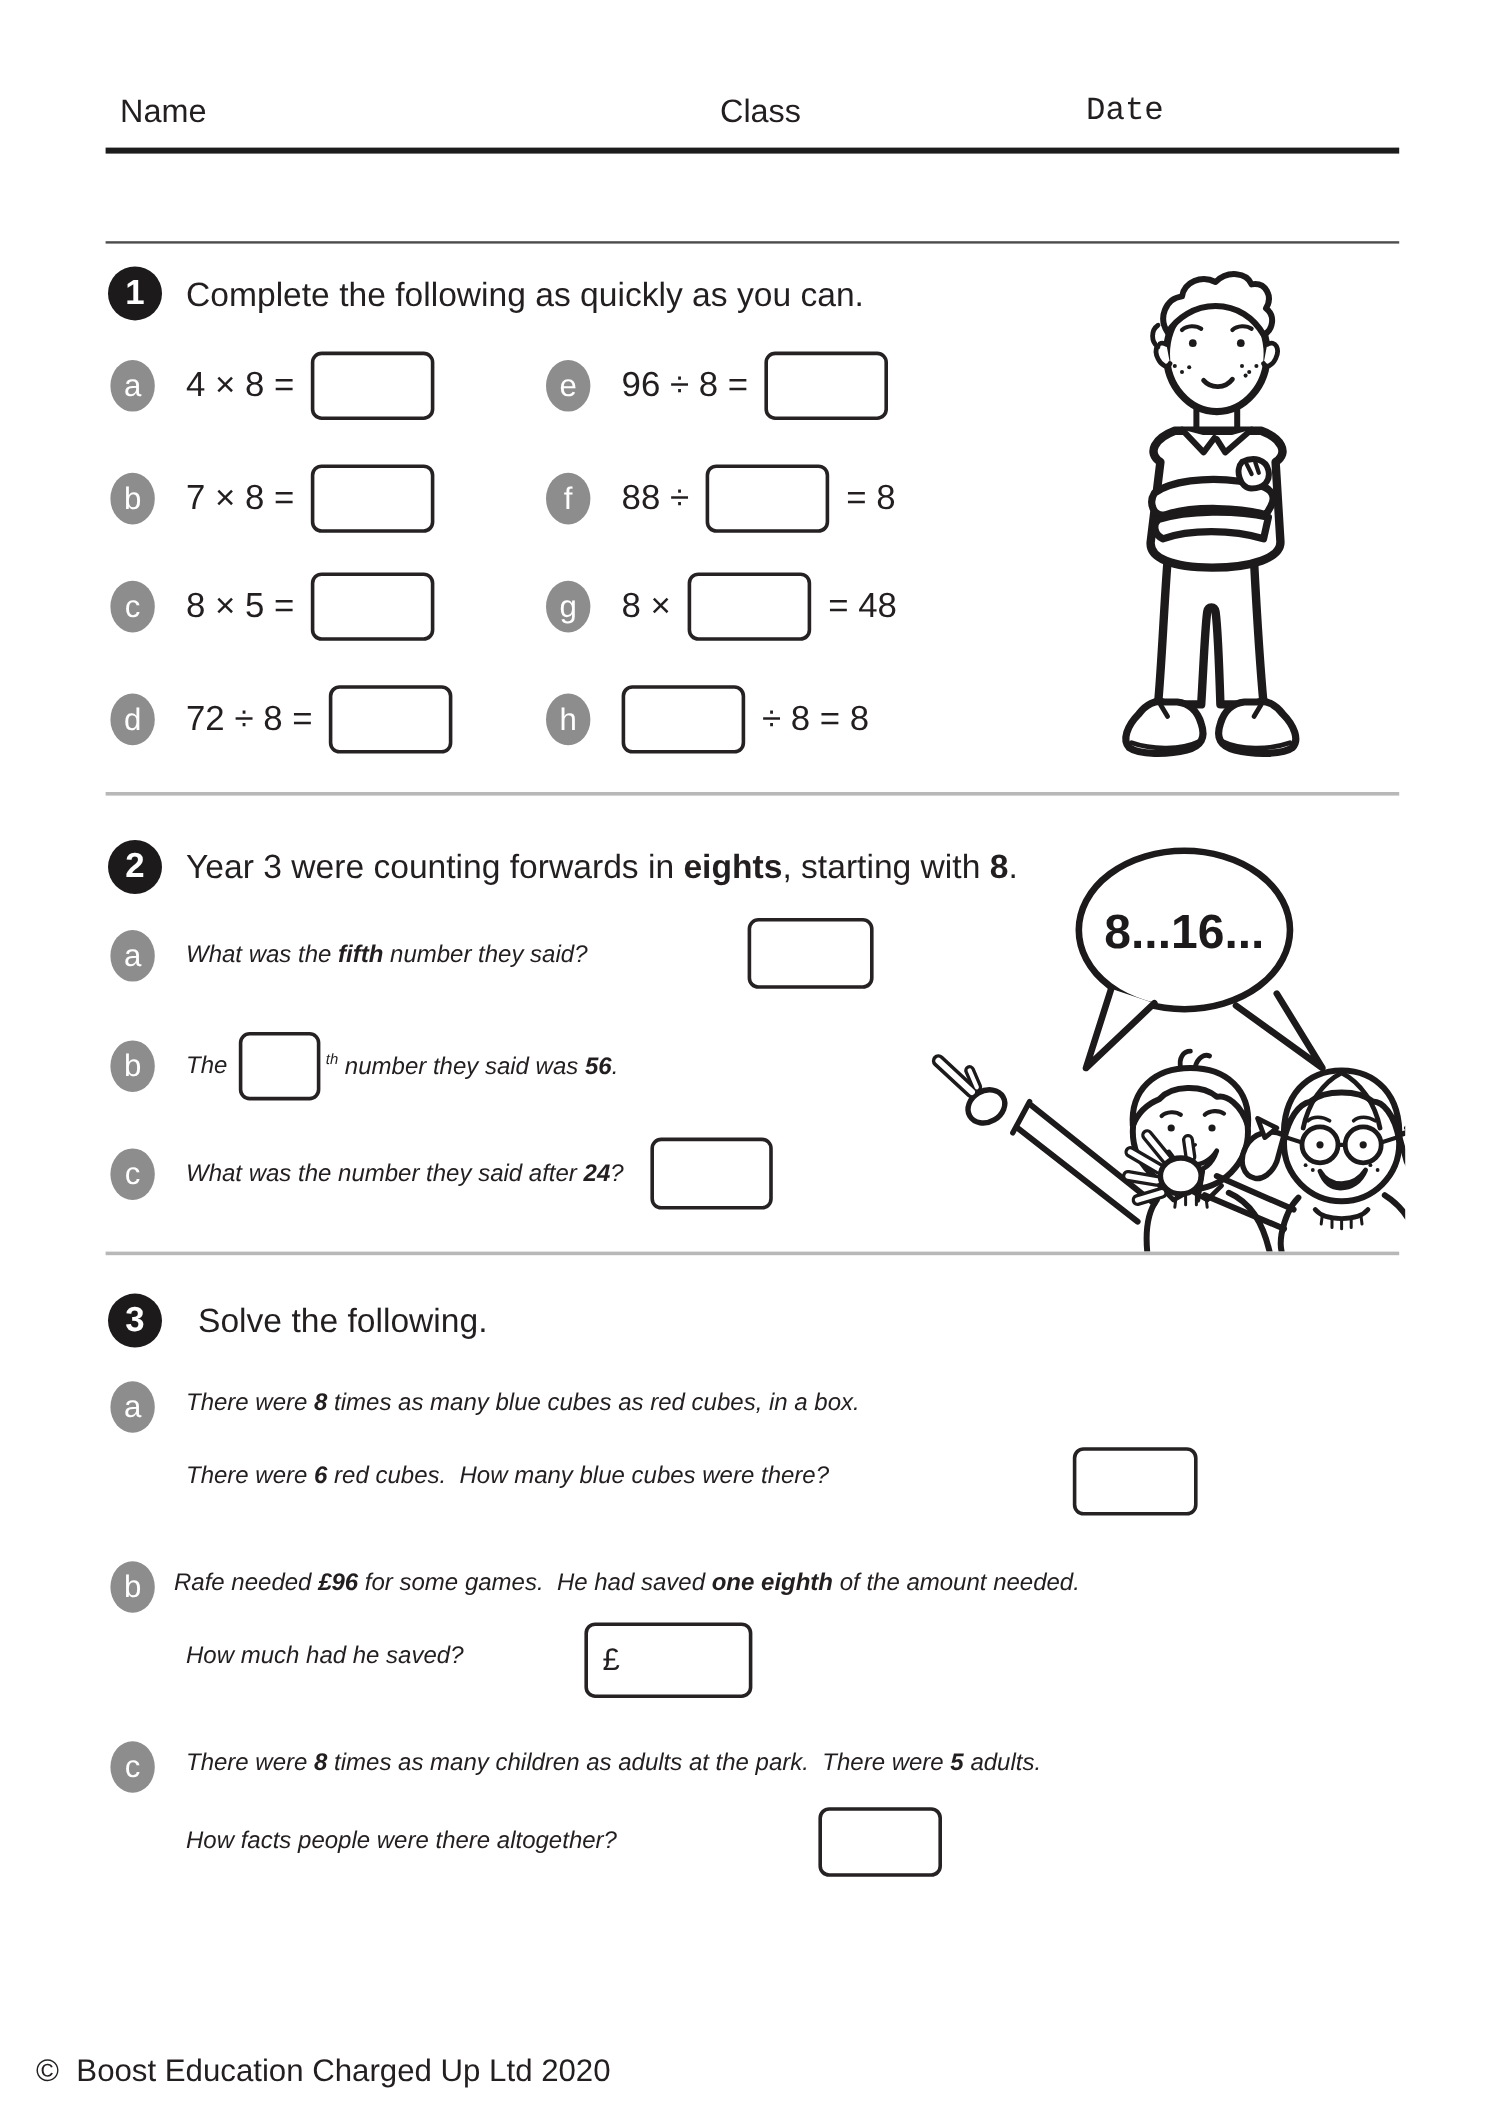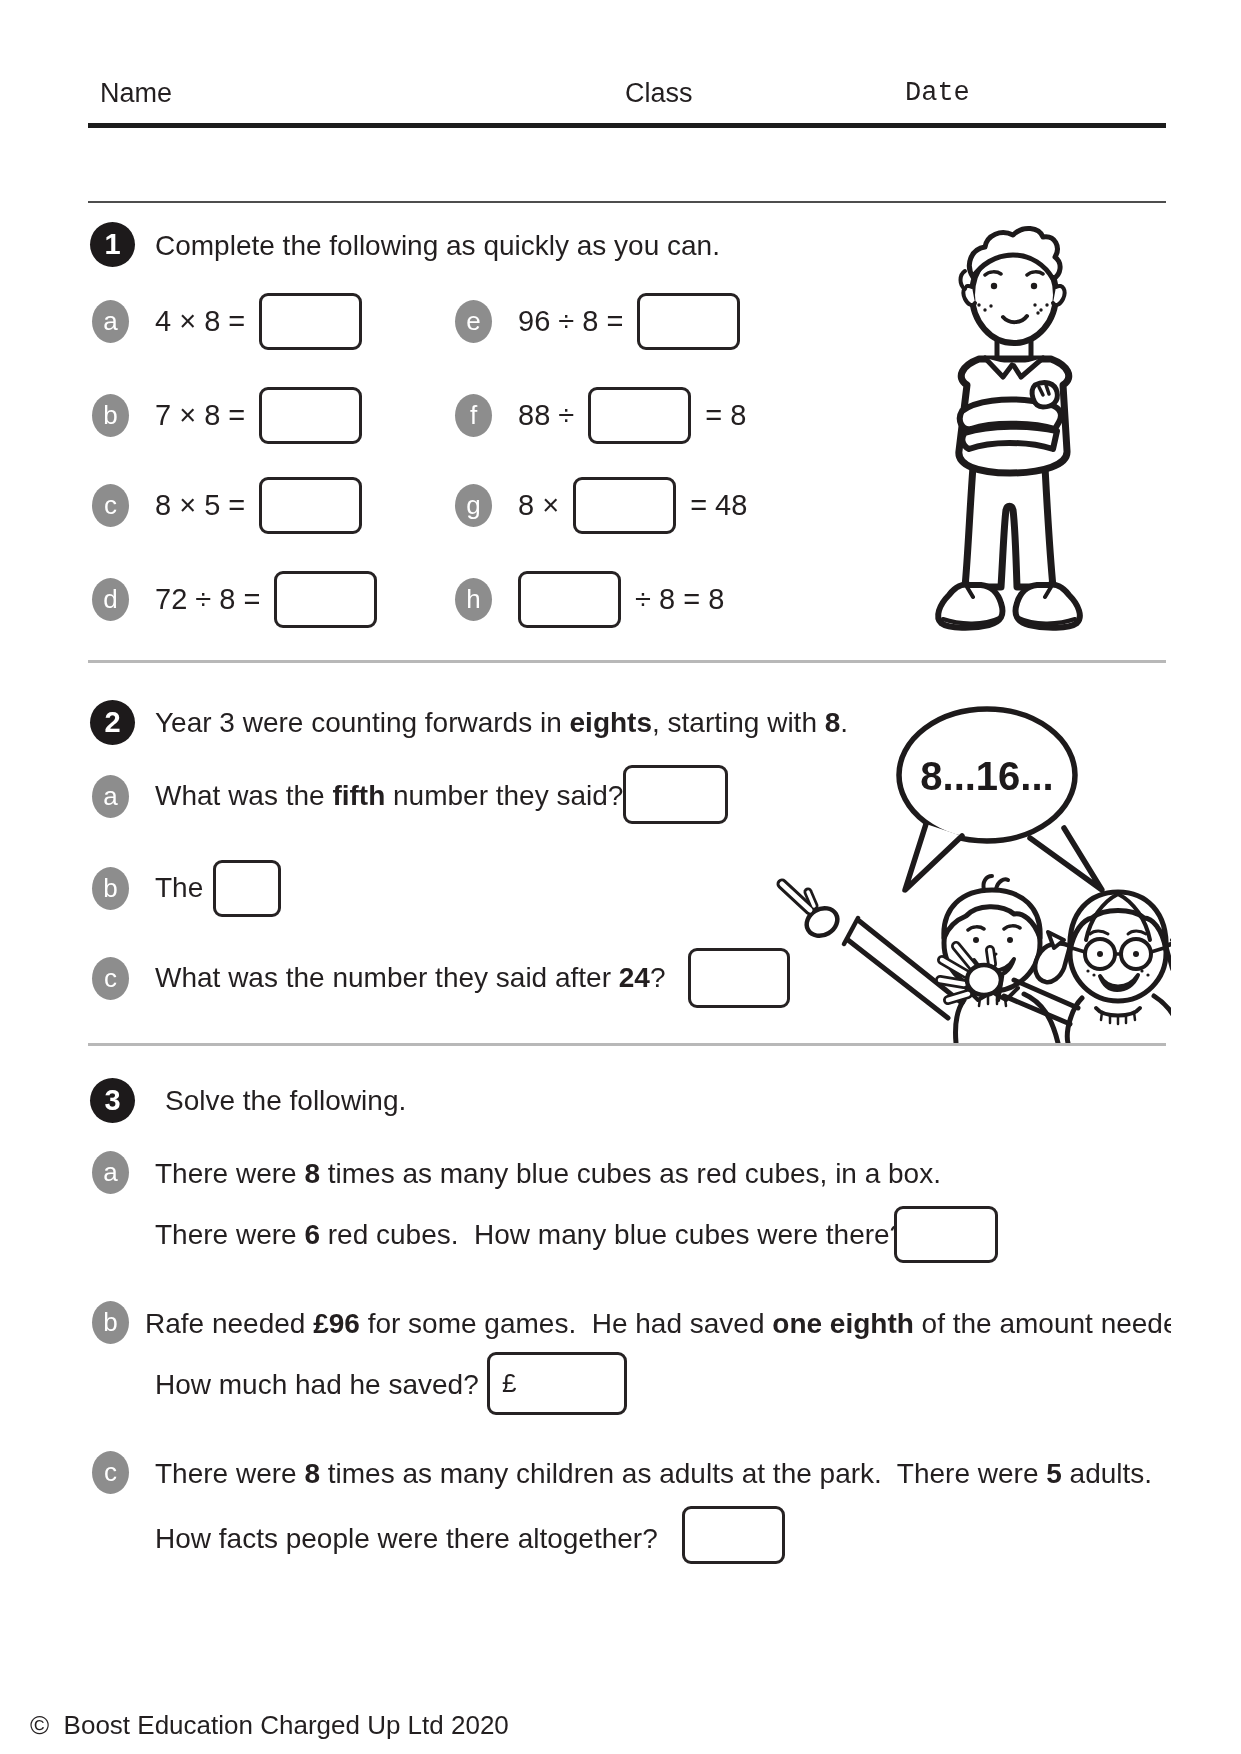--- a/index.html
+++ b/index.html
@@ -10,36 +10,36 @@
   .rule-thick{height:5px;background:#1c1c1c;}
   .rule-thin{height:2px;background:#4d4d4d;}
   .divider{height:3px;background:#b8b8b8;}
   .title{font-size:30px;font-weight:700;letter-spacing:-0.3px;}
   .qnum{width:45px;height:45px;border-radius:50%;background:#1d1a1b;color:#fff;
         display:flex;align-items:center;justify-content:center;font-size:29px;font-weight:700;}
   .lcircle{flex:0 0 auto;width:37px;height:43px;border-radius:50%;background:#8d8d8d;color:#fff;
         display:flex;align-items:center;justify-content:center;font-size:26px;margin-right:26px;}
   .row{display:flex;align-items:center;height:60px;white-space:pre;}
   .mtext{font-size:29px;white-space:pre;}
-  .btext{font-size:28px;white-space:pre;}
+  .btext{font-size:20px;white-space:pre;font-style:italic;}
   .abox{box-sizing:border-box;border:3.5px solid #262223;border-radius:9px;background:#fff;}
   .abox.inline{flex:0 0 auto;margin:0 14px;}
   .prompt{font-size:28px;white-space:pre;}
   sup{font-size:0.62em;vertical-align:super;}
   .currency-box{display:flex;align-items:center;padding-left:12px;font-size:26px;}
   .footer{font-size:26px;white-space:pre;}
   svg{display:block;}
 </style>
 </head>
 <body>
 
 <div class="page">
 
   <div class="abs hlabel" style="left:100px;top:78px;">Name</div>
-  <div class="abs hlabel" style="left:625px;top:78px;">Class</div>
+  <div class="abs hlabel" style="left:600px;top:78px;">Class</div>
   <div class="abs hlabel" style="left:905px;top:78px;font-family:Liberation Mono, monospace;">Date</div>
   <div class="abs rule-thick" style="left:88px;top:123px;width:1078px;"></div>
   <div class="abs rule-thin" style="left:88px;top:201px;width:1078px;"></div>
 
   <div class="abs qnum" style="left:90px;top:222px;">1</div>
   <div class="abs prompt" style="left:155px;top:230px;">Complete the following as quickly as you can.</div>
 
   <div class="abs row" style="left:92px;top:291px;">
     <span class="lcircle">a</span>
     <span class="mtext">4 × 8 =</span>
@@ -132,20 +132,21 @@
   <div class="abs row" style="left:92px;top:766px;">
     <span class="lcircle">a</span>
     <span class="btext"><span>What was the </span><span style="font-weight: 700;">fifth</span><span> number they said?</span></span>
   </div>
   <div class="abs abox" style="left:623px;top:765px;width:105px;height:59px;"></div>
 
   <div class="abs row" style="left:92px;top:858px;">
     <span class="lcircle">b</span>
     <span class="btext">The</span>
     <span class="abox inline" style="width:68px;height:57px;margin-left:10px;margin-right:4px;"></span>
+    <span class="btext"><sup>th</sup><span> number they said was </span><span style="font-weight: 700;">56</span><span>.</span></span>
   </div>
 
   <div class="abs row" style="left:92px;top:948px;">
     <span class="lcircle">c</span>
     <span class="btext"><span>What was the number they said after </span><span style="font-weight: 700;">24</span><span>?</span></span>
     <span class="abox inline" style="width:102px;height:60px;margin-left:22px;"></span>
   </div>
 
   <svg class="abs" style="left:880px;top:698px;" width="230" height="200" viewBox="0 0 230 200">
     <ellipse cx="107" cy="77" rx="88" ry="66" fill="#fff" stroke="#1d1a1b" stroke-width="5.5"></ellipse>

